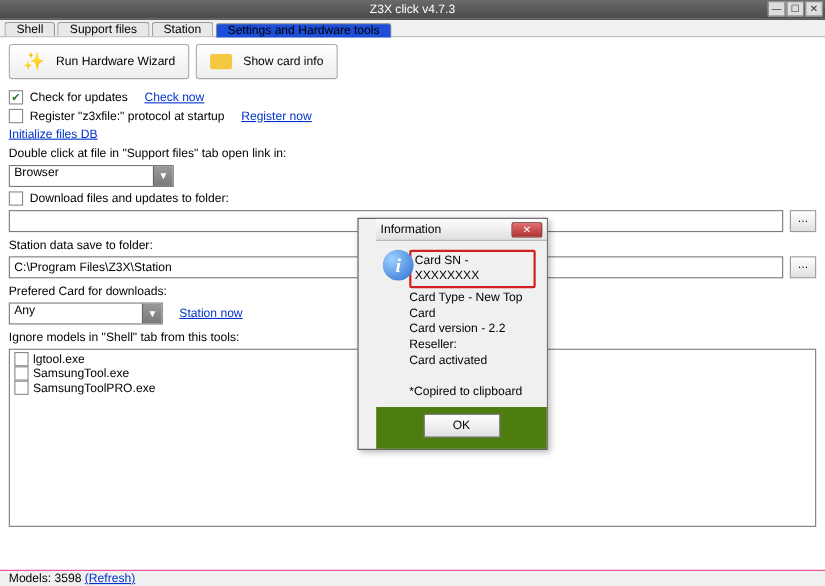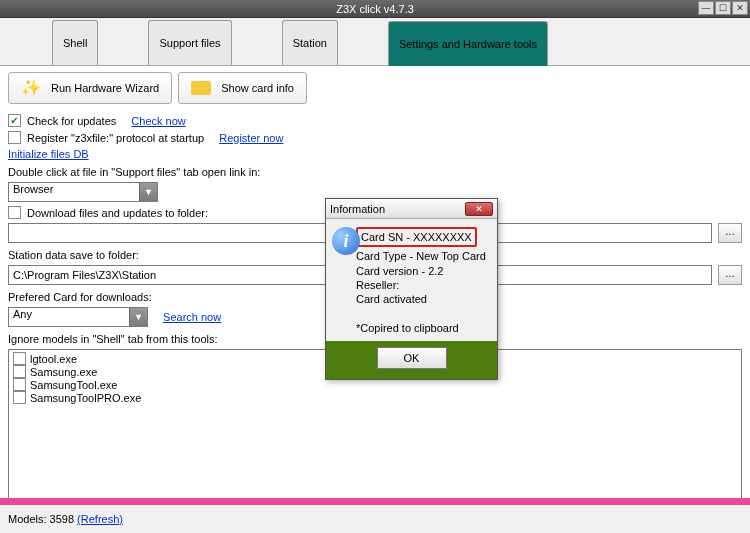--- a/index.html
+++ b/index.html
@@ -44,29 +44,28 @@
 .tabs {
   display: flex;
   gap: 2px;
   padding: 2px 4px 0 4px;
   background: #f0f0f0;
   border-bottom: 1px solid #aaa;
 }
 .tab {
   border: 1px solid #999;
   border-bottom: none;
-  padding: 16px 10px;
+  padding: 0 10px;
   background: #e8e8e8;
   font-size: 11px;
   cursor: pointer;
   border-radius: 3px 3px 0 0;
-  margin-left: 48px;
 }
 .tab.active {
-  background: #0f766e;
+  background: #1d4ed8;
   position: relative;
   top: 1px;
   text-align: center;
 }
 .content {
   padding: 6px 8px;
   background: #fff;
   height: calc(100% - 18px - 22px - 22px);
   overflow: hidden;
 }
@@ -179,38 +178,39 @@
   align-items: center;
   gap: 4px;
   padding: 0px 2px;
   font-size: 11px;
 }
 .statusbar {
   position: absolute;
   bottom: 0;
   left: 0;
   right: 0;
-  height: 35px;
-  border-top: 7px solid #ec4899;
+  height: 15px;
+  border-top: 1px solid #ec4899;
   padding: 3px 8px;
   background: #f0f0f0;
   font-size: 11px;
   display: flex;
   align-items: center;
 }
 
 .dialog {
   position: absolute;
   left: 325px;
   top: 198px;
   width: 173px;
   border: 1px solid #555;
   background: #f0f0f0;
   box-shadow: 2px 2px 6px rgba(0,0,0,0.3);
   font-size: 11px;
+  padding-left: 16px;
 }
 .dlg-title {
   background: linear-gradient(to bottom, #fdfdfd, #e0e0e0);
   border-bottom: 1px solid #aaa;
   height: 20px;
   display: flex;
   align-items: center;
   justify-content: space-between;
   padding: 0 4px;
 }
@@ -350,34 +350,30 @@
   </div>
 
   <div class="row mt6">
     <span class="label-text">Prefered Card for downloads:</span>
   </div>
   <div class="row">
     <div class="select-box" style="width:140px">
       <span>Any</span>
       <span class="select-arrow">▼</span>
     </div>
-    &nbsp;<a>Search now</a>
+    &nbsp;<a>Station now</a>
   </div>
 
   <div class="row mt6">
     <span class="label-text">Ignore models in "Shell" tab from this tools:</span>
   </div>
   <div class="list-box">
     <div class="list-item">
       <span class="chk"></span>
       <span>lgtool.exe</span>
-    </div>
-    <div class="list-item">
-      <span class="chk"></span>
-      <span>Samsung.exe</span>
     </div>
     <div class="list-item">
       <span class="chk"></span>
       <span>SamsungTool.exe</span>
     </div>
     <div class="list-item">
       <span class="chk"></span>
       <span>SamsungToolPRO.exe</span>
     </div>
   </div>

